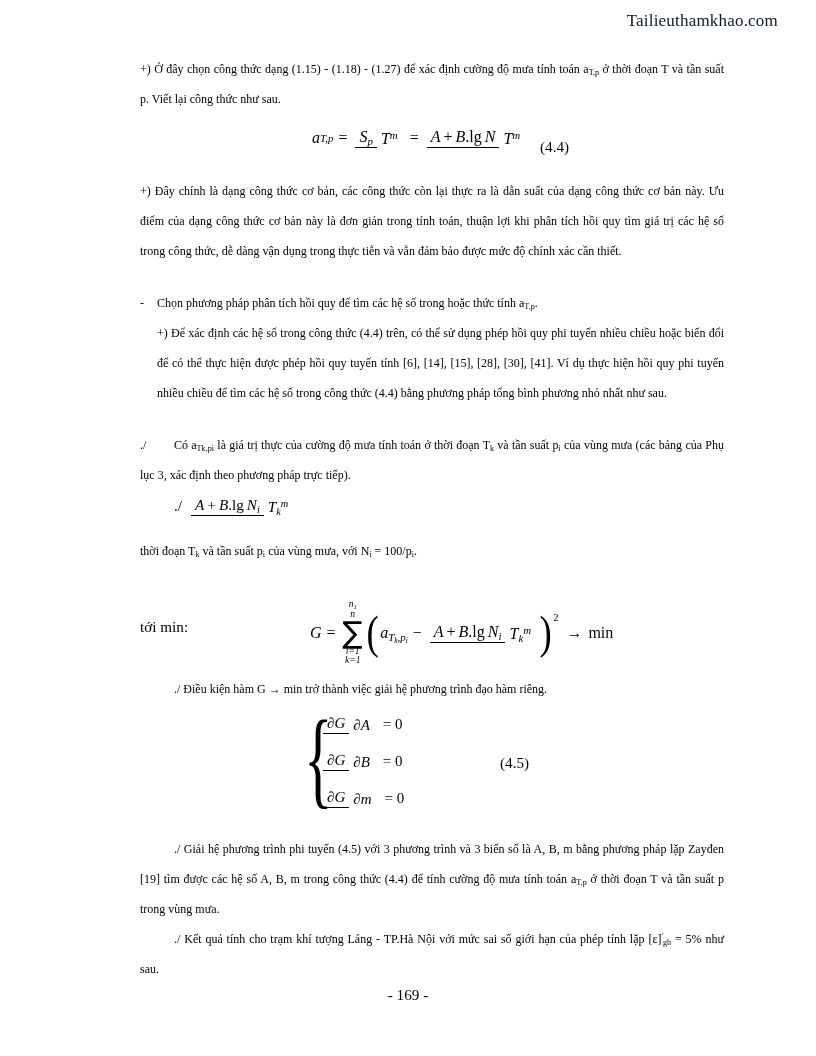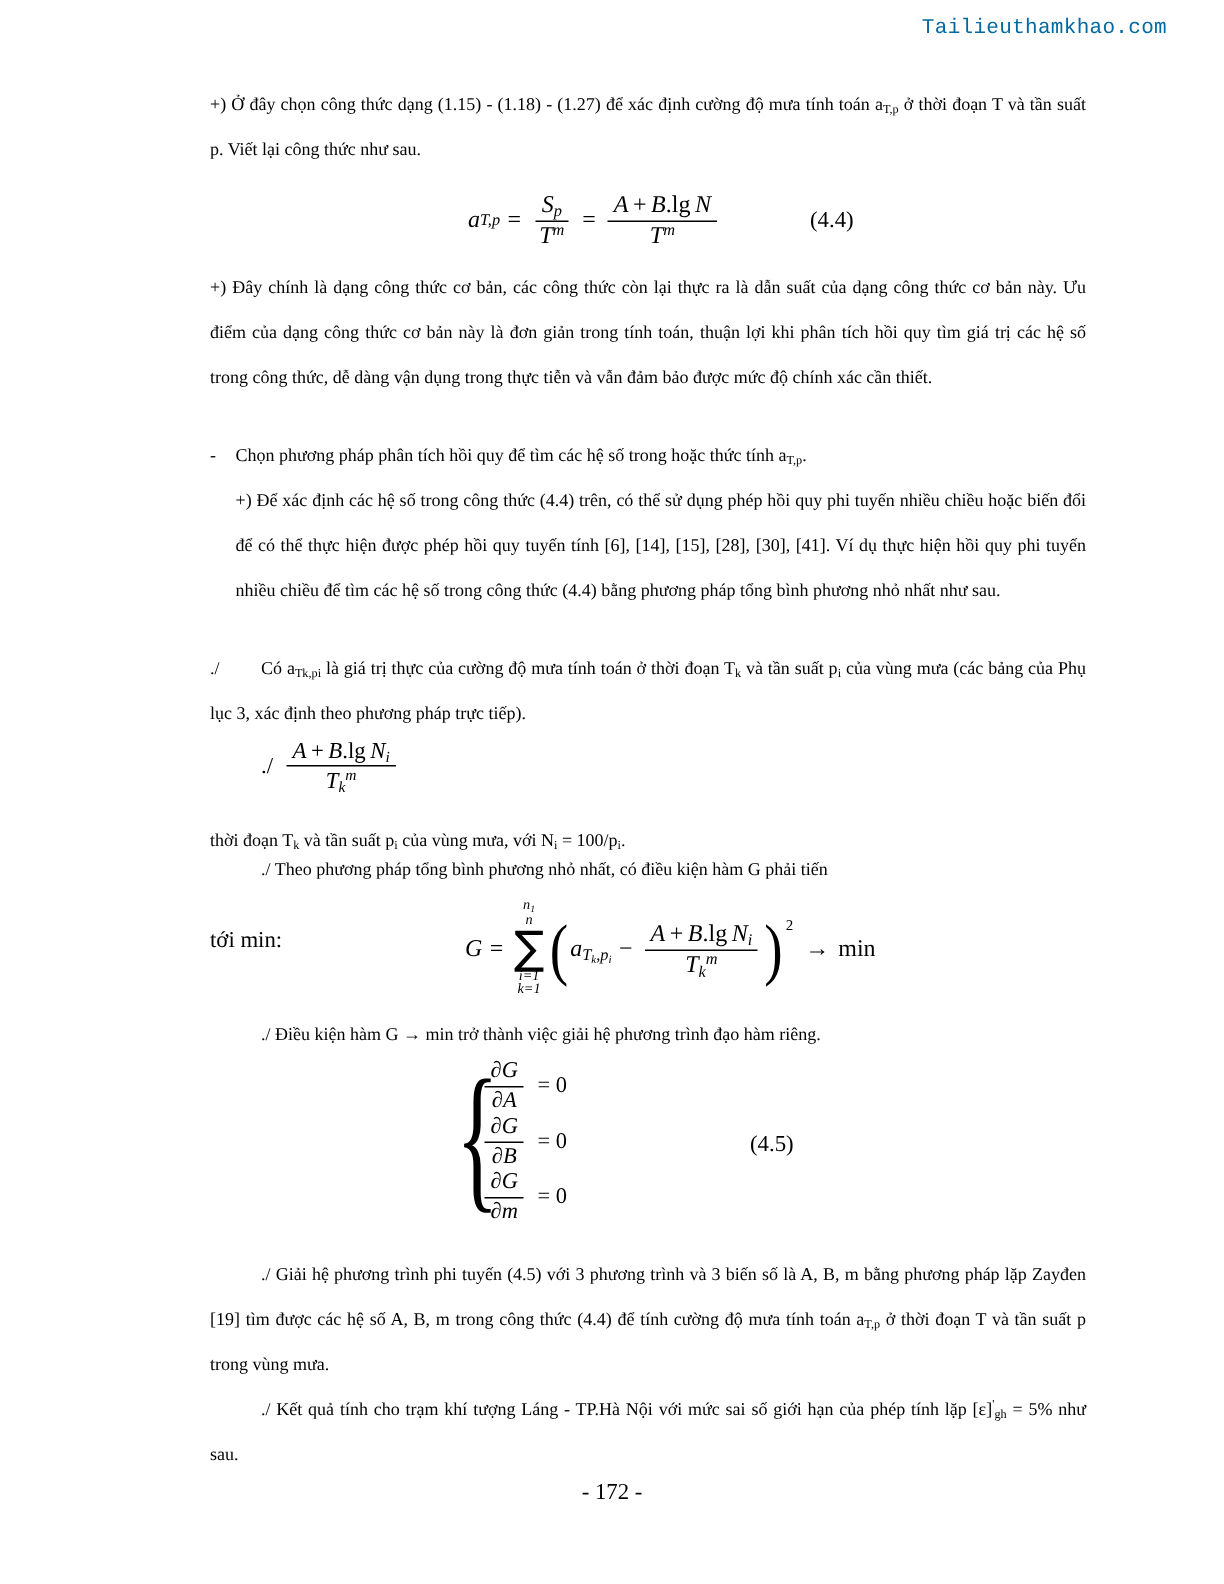--- a/index.html
+++ b/index.html
@@ -21,23 +21,23 @@
     left: 0; top: 0;
     width: 816px;
     height: 1056px;
   }
 
   
   .watermark {
     position: absolute;
     top: 11px;
     right: 38px;
-    font-family: Liberation Mono, monospace;
-    font-size: 14px;
-    color: #0369a1;
+    font-family: Liberation Serif, serif;
+    font-size: 17px;
+    color: #0f172a;
     letter-spacing: 0.2px;
     white-space: nowrap;
   }
 
   
   .body-block {
     position: absolute;
     left: 140px;
     top: 54px;
     width: 584px;
@@ -76,21 +76,21 @@
 
   
   .math {
     font-family: "Liberation Serif", "DejaVu Serif", serif;
     font-style: italic;
   }
   .math .up { font-style: normal; }
 
   .frac {
     display: inline-flex;
-    flex-direction: column;
+    flex-direction: row;
     align-items: center;
     vertical-align: middle;
     margin: 0 3px;
     line-height: 1.12;
   }
   .frac > .num {
     padding: 0 4px 1px 4px;
     border-bottom: 1px solid #000;
     white-space: nowrap;
   }
@@ -293,23 +293,20 @@
     <div class="row math">
       <span class="slash up">./</span>
       <span class="frac">
         <span class="num"><span>A</span><span class="up" style="padding:0 3px;">+</span><span>B</span><span class="up">.</span><span class="up">lg</span><span style="padding-left:3px;">N</span><sub>i</sub></span>
         <span class="den"><span>T</span><sub>k</sub><sup>m</sup></span>
       </span>
     </div>
     <p class="para" style="margin-top:16px;"><span>thời đoạn T</span><sub>k</sub><span> và tần suất p</span><sub>i</sub><span> của vùng mưa, với N</span><sub>i</sub><span> = 100/p</span><sub>i</sub><span>.</span></p>
   </div>
 
-  <div class="body-block" style="top:564px;">
-    <p class="para"><span class="lead"></span><span>./ Theo phương pháp tổng bình phương nhỏ nhất, có điều kiện hàm G phải tiến</span></p>
-  </div>
 
   <div id="eq-G" class="math">
     <span class="label-left">tới min:</span>
     <div class="core">
       <span>G</span>
       <span class="up" style="padding:0 5px;">=</span>
       <span class="bigsum">
         <span class="lim"><span>n</span><sub>1</sub></span>
         <span class="lim">n</span>
         <span class="sigma">∑</span>
@@ -365,15 +362,15 @@
   </div>
 
   <div class="body-block" style="top:834px;">
     <p class="para"><span class="lead"></span><span>./ Giải hệ phương trình phi tuyến (4.5) với 3 phương trình và 3 biến số là A, B, m bằng phương pháp lặp Zayđen [19] tìm được các hệ số A, B, m trong công thức (4.4) để tính cường độ mưa tính toán a</span><sub>T,p</sub><span> ở thời đoạn T và tần suất p trong vùng mưa.</span></p>
   </div>
 
   <div class="body-block" style="top:924px;">
     <p class="para"><span class="lead"></span><span>./ Kết quả tính cho trạm khí tượng Láng - TP.Hà Nội với mức sai số giới hạn của phép tính lặp [ε]</span><sup>'</sup><sub>gh</sub><span> = 5% như sau.</span></p>
   </div>
 
-  <div class="pagenum">- 172 -</div>
+  <div class="pagenum">- 169 -</div>
 
 </div>
 
 </body></html>

